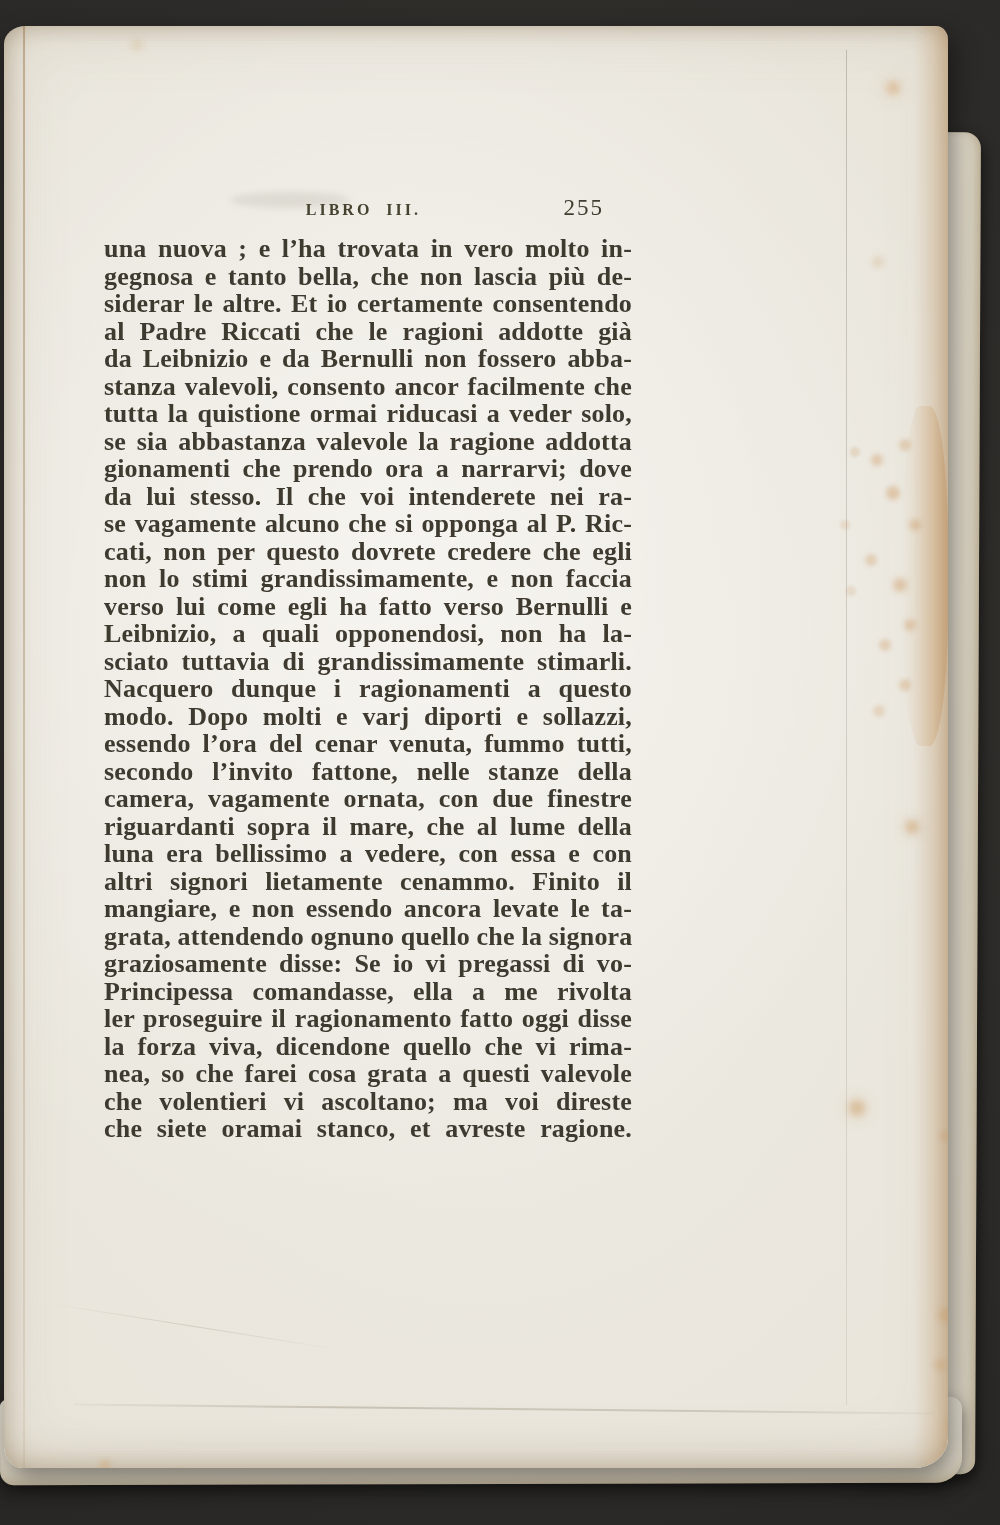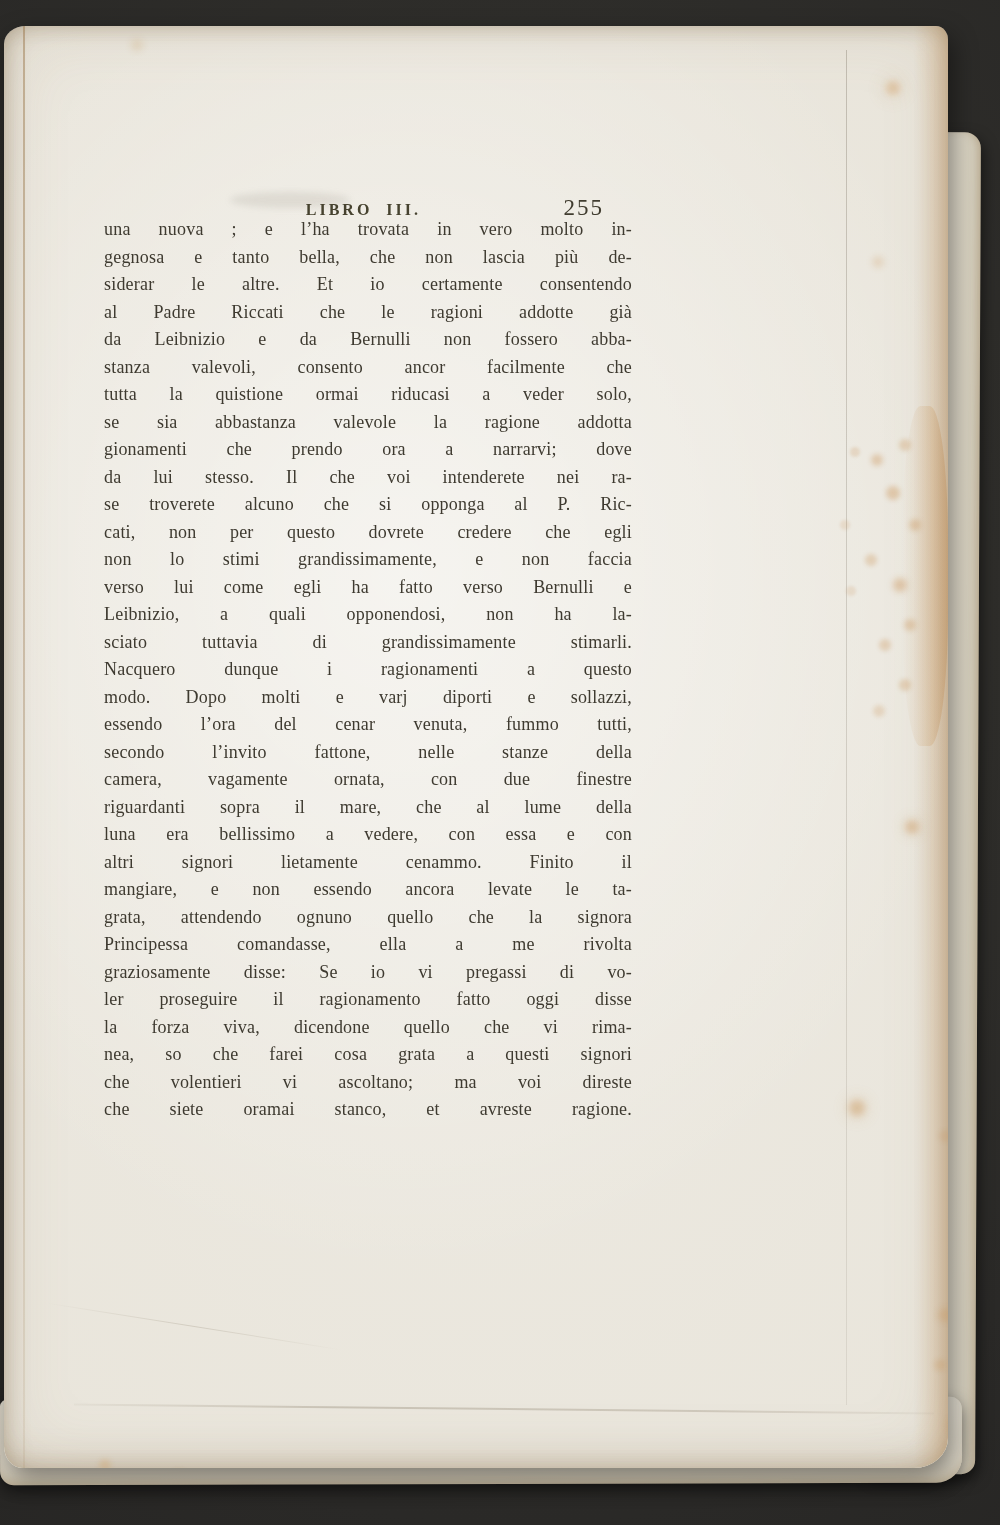--- a/index.html
+++ b/index.html
@@ -133,24 +133,25 @@
   .running-title {
     position: absolute; left: 50%; top: 6px; transform: translateX(-54%);
     font-size: 16px; font-weight: bold; letter-spacing: 3px; word-spacing: 7px;
     color: #46422f;
   }
   .page-number {
     position: absolute; right: 28px; top: 0; font-size: 23px; letter-spacing: 2px;
     color: #403c2f;
   }
   .text-block {
-    position: absolute; left: 100px; top: 190px; width: 528px;
+    position: absolute; left: 100px; top: 209px; width: 528px;
     color: #3e3a30;
-    font-size: 18px;
+    font-size: 26px;
     letter-spacing: .2px;
+    font-weight: bold;
   }
   .line {
     height: 27.5px; line-height: 27.5px; white-space: nowrap;
     text-align: justify; text-align-last: justify;
   }
 </style>
 </head>
 <body>
 
 <div class="stage">
@@ -177,38 +178,38 @@
       <div class="line">una nuova ; e l’ha trovata in vero molto in-</div>
       <div class="line">gegnosa e tanto bella, che non lascia più de-</div>
       <div class="line">siderar le altre. Et io certamente consentendo</div>
       <div class="line">al Padre Riccati che le ragioni addotte già</div>
       <div class="line">da Leibnizio e da Bernulli non fossero abba-</div>
       <div class="line">stanza valevoli, consento ancor facilmente che</div>
       <div class="line">tutta la quistione ormai riducasi a veder solo,</div>
       <div class="line">se sia abbastanza valevole la ragione addotta</div>
       <div class="line">gionamenti che prendo ora a narrarvi; dove</div>
       <div class="line">da lui stesso. Il che voi intenderete nei ra-</div>
-      <div class="line">se troverete alcuno che si opponga al P. Ric-</div>
+      <div class="line">se vagamente alcuno che si opponga al P. Ric-</div>
       <div class="line">cati, non per questo dovrete credere che egli</div>
       <div class="line">non lo stimi grandissimamente, e non faccia</div>
       <div class="line">verso lui come egli ha fatto verso Bernulli e</div>
       <div class="line">Leibnizio, a quali opponendosi, non ha la-</div>
       <div class="line">sciato tuttavia di grandissimamente stimarli.</div>
       <div class="line">Nacquero dunque i ragionamenti a questo</div>
       <div class="line">modo. Dopo molti e varj diporti e sollazzi,</div>
       <div class="line">essendo l’ora del cenar venuta, fummo tutti,</div>
       <div class="line">secondo l’invito fattone, nelle stanze della</div>
       <div class="line">camera, vagamente ornata, con due finestre</div>
       <div class="line">riguardanti sopra il mare, che al lume della</div>
       <div class="line">luna era bellissimo a vedere, con essa e con</div>
       <div class="line">altri signori lietamente cenammo. Finito il</div>
       <div class="line">mangiare, e non essendo ancora levate le ta-</div>
       <div class="line">grata, attendendo ognuno quello che la signora</div>
+      <div class="line">graziosamente disse: Se io vi pregassi di vo-</div>
       <div class="line">Principessa comandasse, ella a me rivolta</div>
-      <div class="line">graziosamente disse: Se io vi pregassi di vo-</div>
       <div class="line">ler proseguire il ragionamento fatto oggi disse</div>
       <div class="line">la forza viva, dicendone quello che vi rima-</div>
-      <div class="line">nea, so che farei cosa grata a questi signori</div>
+      <div class="line">nea, so che farei cosa grata a questi valevole</div>
       <div class="line">che volentieri vi ascoltano; ma voi direste</div>
       <div class="line">che siete oramai stanco, et avreste ragione.</div>
     </div>
   </div>
 </div>
 
 </body></html>

